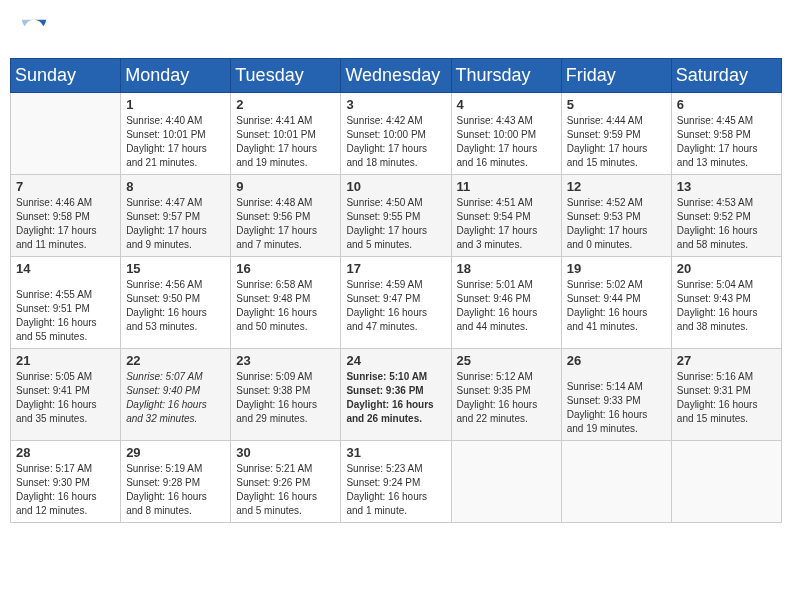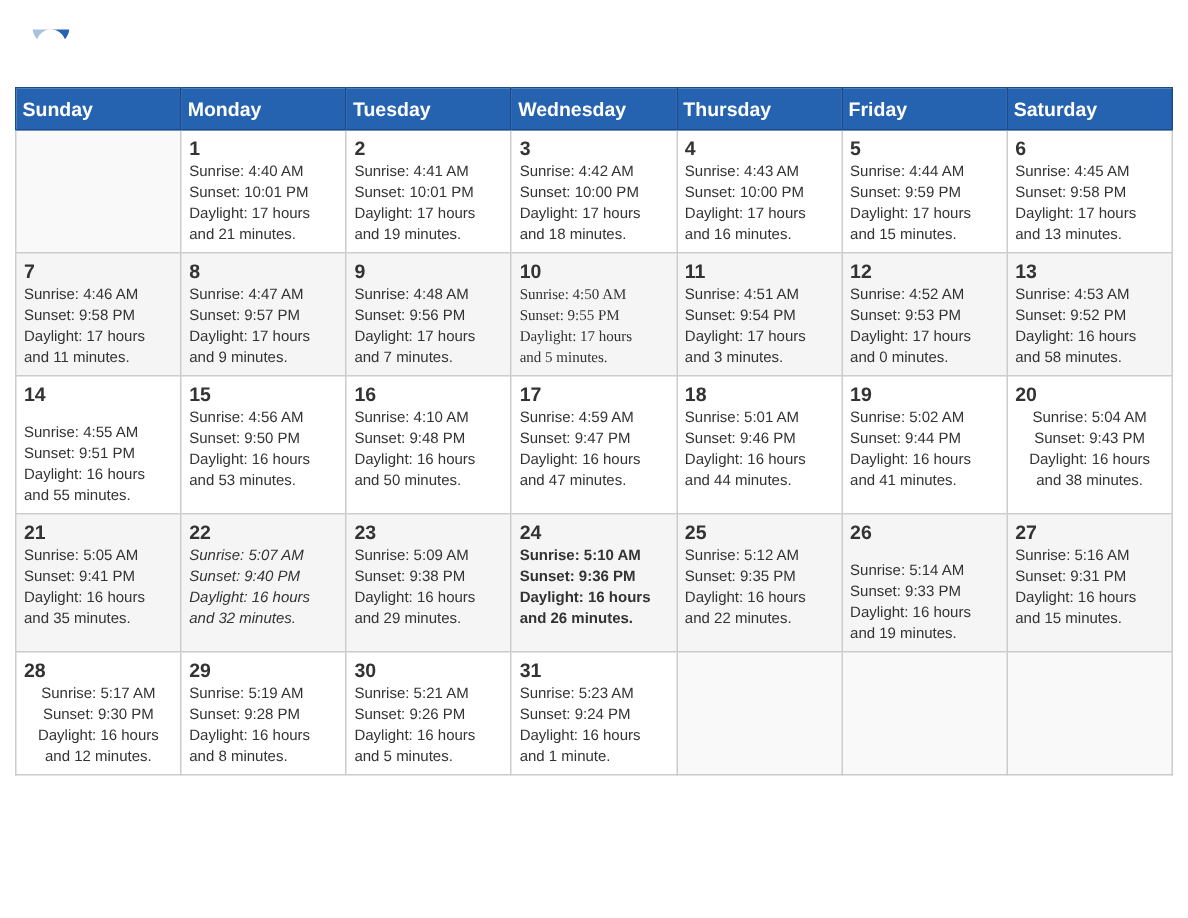--- a/index.html
+++ b/index.html
@@ -54,22 +54,22 @@
       color: #555;
     }
     .calendar {
       width: 100%;
       border-collapse: collapse;
       border: 1px solid #ccc;
     }
     .calendar th {
       background-color: #2563b0;
       color: #fff;
-      font-size: 13px;
-      font-weight: bold;
+      font-size: 18px;
+      font-weight: normal;
       padding: 6px 4px;
       text-align: left;
       border: 1px solid #1a4a8f;
     }
     .calendar td {
       border: 1px solid #ccc;
       vertical-align: top;
       padding: 4px 5px;
       width: calc(100% / 7);
       min-height: 80px;
@@ -188,21 +188,21 @@
         </td>
         <td>
           <span class="day-number">9</span>
           <div class="day-info" style="white-space: pre-line;">Sunrise: 4:48 AM
 Sunset: 9:56 PM
 Daylight: 17 hours
 and 7 minutes.</div>
         </td>
         <td>
           <span class="day-number">10</span>
-          <div class="day-info" style="white-space: pre-line; font-family: Liberation Serif, serif;">Sunrise: 4:50 AM
+          <div class="day-info" style="white-space: pre-line;">Sunrise: 4:50 AM
 Sunset: 9:55 PM
 Daylight: 17 hours
 and 5 minutes.</div>
         </td>
         <td>
           <span class="day-number">11</span>
           <div class="day-info" style="white-space: pre-line;">Sunrise: 4:51 AM
 Sunset: 9:54 PM
 Daylight: 17 hours
 and 3 minutes.</div>
@@ -232,21 +232,21 @@
         </td>
         <td>
           <span class="day-number">15</span>
           <div class="day-info" style="white-space: pre-line;">Sunrise: 4:56 AM
 Sunset: 9:50 PM
 Daylight: 16 hours
 and 53 minutes.</div>
         </td>
         <td>
           <span class="day-number">16</span>
-          <div class="day-info" style="white-space: pre-line;">Sunrise: 4:10 AM
+          <div class="day-info" style="white-space: pre-line;">Sunrise: 6:58 AM
 Sunset: 9:48 PM
 Daylight: 16 hours
 and 50 minutes.</div>
         </td>
         <td>
           <span class="day-number">17</span>
           <div class="day-info" style="white-space: pre-line;">Sunrise: 4:59 AM
 Sunset: 9:47 PM
 Daylight: 16 hours
 and 47 minutes.</div>
@@ -260,21 +260,21 @@
         </td>
         <td>
           <span class="day-number">19</span>
           <div class="day-info" style="white-space: pre-line;">Sunrise: 5:02 AM
 Sunset: 9:44 PM
 Daylight: 16 hours
 and 41 minutes.</div>
         </td>
         <td>
           <span class="day-number">20</span>
-          <div class="day-info" style="white-space: pre-line; text-align: center;">Sunrise: 5:04 AM
+          <div class="day-info" style="white-space: pre-line;">Sunrise: 5:04 AM
 Sunset: 9:43 PM
 Daylight: 16 hours
 and 38 minutes.</div>
         </td>
       </tr>
       <tr class="row-even">
         <td>
           <span class="day-number">21</span>
           <div class="day-info" style="white-space: pre-line;">Sunrise: 5:05 AM
 Sunset: 9:41 PM
@@ -320,21 +320,21 @@
           <span class="day-number">27</span>
           <div class="day-info" style="white-space: pre-line;">Sunrise: 5:16 AM
 Sunset: 9:31 PM
 Daylight: 16 hours
 and 15 minutes.</div>
         </td>
       </tr>
       <tr class="row-odd">
         <td>
           <span class="day-number">28</span>
-          <div class="day-info" style="white-space: pre-line; text-align: center;">Sunrise: 5:17 AM
+          <div class="day-info" style="white-space: pre-line;">Sunrise: 5:17 AM
 Sunset: 9:30 PM
 Daylight: 16 hours
 and 12 minutes.</div>
         </td>
         <td>
           <span class="day-number">29</span>
           <div class="day-info" style="white-space: pre-line;">Sunrise: 5:19 AM
 Sunset: 9:28 PM
 Daylight: 16 hours
 and 8 minutes.</div>

